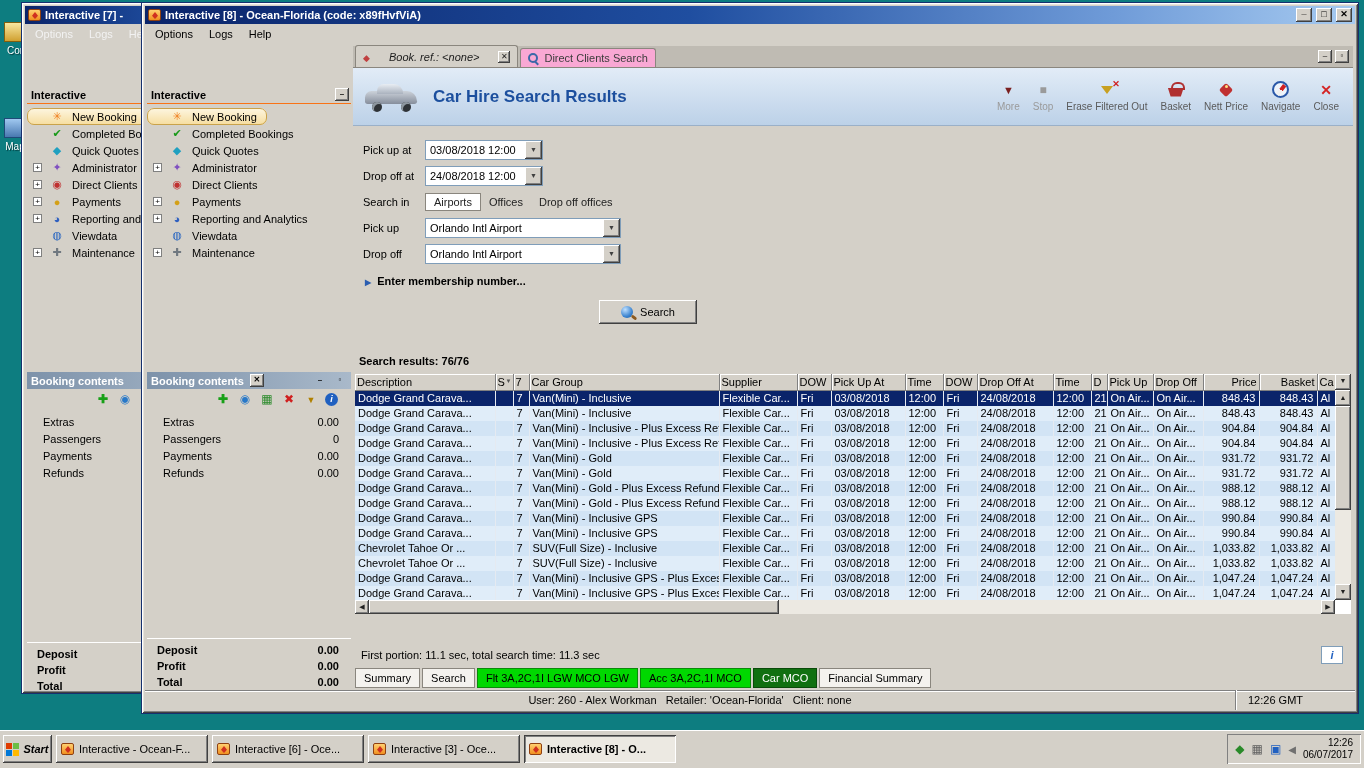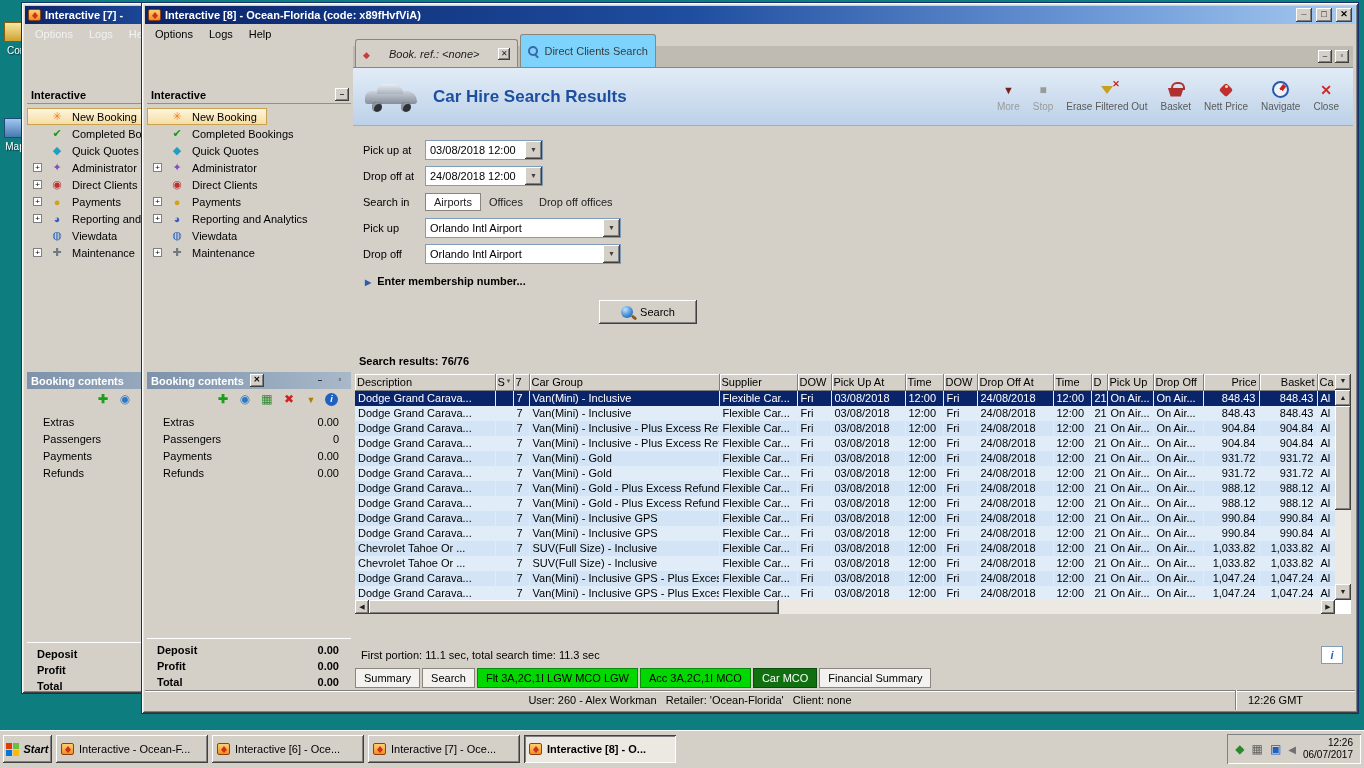--- a/index.html
+++ b/index.html
@@ -26,21 +26,21 @@
 
   .app-ic { width:13px; height:12px; flex:0 0 auto; display:inline-block; background:linear-gradient(#ffd070,#f09020); border:1px solid #904010; border-radius:2px; position:relative; }
   .app-ic::after { content:""; position:absolute; left:3px; top:2px; width:6px; height:7px; background:#d03020; clip-path:polygon(50% 0,100% 55%,50% 100%,0 55%); }
 
   
   .sidebar { position:absolute; left:5px; top:43px; width:204px; }
   .panel-hdr { height:18px; display:flex; align-items:center; font-weight:bold; padding:0 2px 0 4px; border-bottom:1px solid #f97316;margin-top:40px; }
   .panel-hdr .sp { flex:1; }
   .mini-btn { width:14px; height:13px; font-size:8px; line-height:12px; text-align:center; color:#000; }
   .tree { padding-top:4px; }
-  .tree-item { display:flex; align-items:center; height:17px; gap:8px; padding:0 10px 0 6px; width:max-content; }
+  .tree-item { display:flex; align-items:center; height:17px; gap:8px; padding:0 10px 0 6px; width:max-content;border-radius:7px; }
   .tree-item.sel { background:linear-gradient(#fdf6e2,#f6dd9e); outline:1px solid #c9a24b; outline-offset:-1px; }
   .expander { width:9px; height:9px; flex:0 0 auto; border:1px solid #808080; background:#fff; font-size:8px; line-height:7px; text-align:center; }
   .expander.noexp { visibility:hidden; }
   .tree-ic { width:14px; text-align:center; font-size:11px; flex:0 0 auto; }
   .ti-new-booking::before { content:"✳"; color:#f08020; }
   .ti-completed-bookings::before { content:"✔"; color:#1a9a1a; }
   .ti-quick-quotes::before { content:"◆"; color:#20a0c0; }
   .ti-administrator::before { content:"✦"; color:#8050c0; }
   .ti-direct-clients::before { content:"◉"; color:#c03030; }
   .ti-payments::before { content:"●"; color:#d4a017; }
@@ -75,22 +75,22 @@
   .back-win .bk-totals { top:596px; }
 
   
   .front-win { left:142px; top:3px; width:1216px; height:710px; z-index:2; }
   .front-win .sidebar { height:644px; }
   .front-win .bk-totals { top:592px; }
 
   .main { position:absolute; left:211px; top:43px; width:1000px; height:641px; }
 
   .tabstrip { height:22px; display:flex; align-items:flex-end; gap:2px; padding-left:2px; background:#bfbbb3; border-bottom:1px solid #8a867e; }
-  .tab { height:33px; display:flex; align-items:center; gap:5px; padding:0 7px; background:#7dd3fc; border:1px solid #8a867e; border-bottom:none; border-radius:3px 3px 0 0; color:#3c3c3c; }
-  .tab.active { height:28px; background:#d4d0c8; color:#1c1c1c;gap:19px; }
+  .tab { height:19px; display:flex; align-items:center; gap:5px; padding:0 7px; background:#f9a8d4; border:1px solid #8a867e; border-bottom:none; border-radius:3px 3px 0 0; color:#3c3c3c; }
+  .tab.active { height:22px; background:#d4d0c8; color:#1c1c1c;gap:19px; }
   .tab.active .tab-label { font-style:italic; }
   .tab-ic { display:inline-block; }
   .ic-booking-tab::before { content:"◆"; color:#c04040; font-size:9px; }
   .ic-search-tab { width:11px; height:11px; position:relative; }
   .ic-search-tab::before { content:""; position:absolute; left:0; top:0; width:6px; height:6px; border:2px solid #3a68a8; border-radius:50%; }
   .ic-search-tab::after { content:""; position:absolute; right:0; bottom:0; width:5px; height:2px; background:#3a68a8; transform:rotate(45deg); }
   .tab-close { width:12px; height:12px; font-size:8px; line-height:11px; text-align:center; }
   .tab-close::before { content:"✕"; }
   .strip-btns { margin-left:auto; display:flex; gap:3px; padding:0 4px 4px 0; }
 
@@ -871,21 +871,21 @@
       <div class="taskbtn">
         <span class="app-ic"></span>
         <span class="tb-label">Interactive - Ocean-F...</span>
       </div>
       <div class="taskbtn">
         <span class="app-ic"></span>
         <span class="tb-label">Interactive [6] - Oce...</span>
       </div>
       <div class="taskbtn">
         <span class="app-ic"></span>
-        <span class="tb-label">Interactive [7] - Oce...</span>
+        <span class="tb-label">Interactive [3] - Oce...</span>
       </div>
       <div class="taskbtn active">
         <span class="app-ic"></span>
         <span class="tb-label">Interactive [8] - O...</span>
       </div>
     </div>
   <div class="tray">
     <span class="tray-ic tr1"></span>
     <span class="tray-ic tr2"></span>
     <span class="tray-ic tr3"></span>

